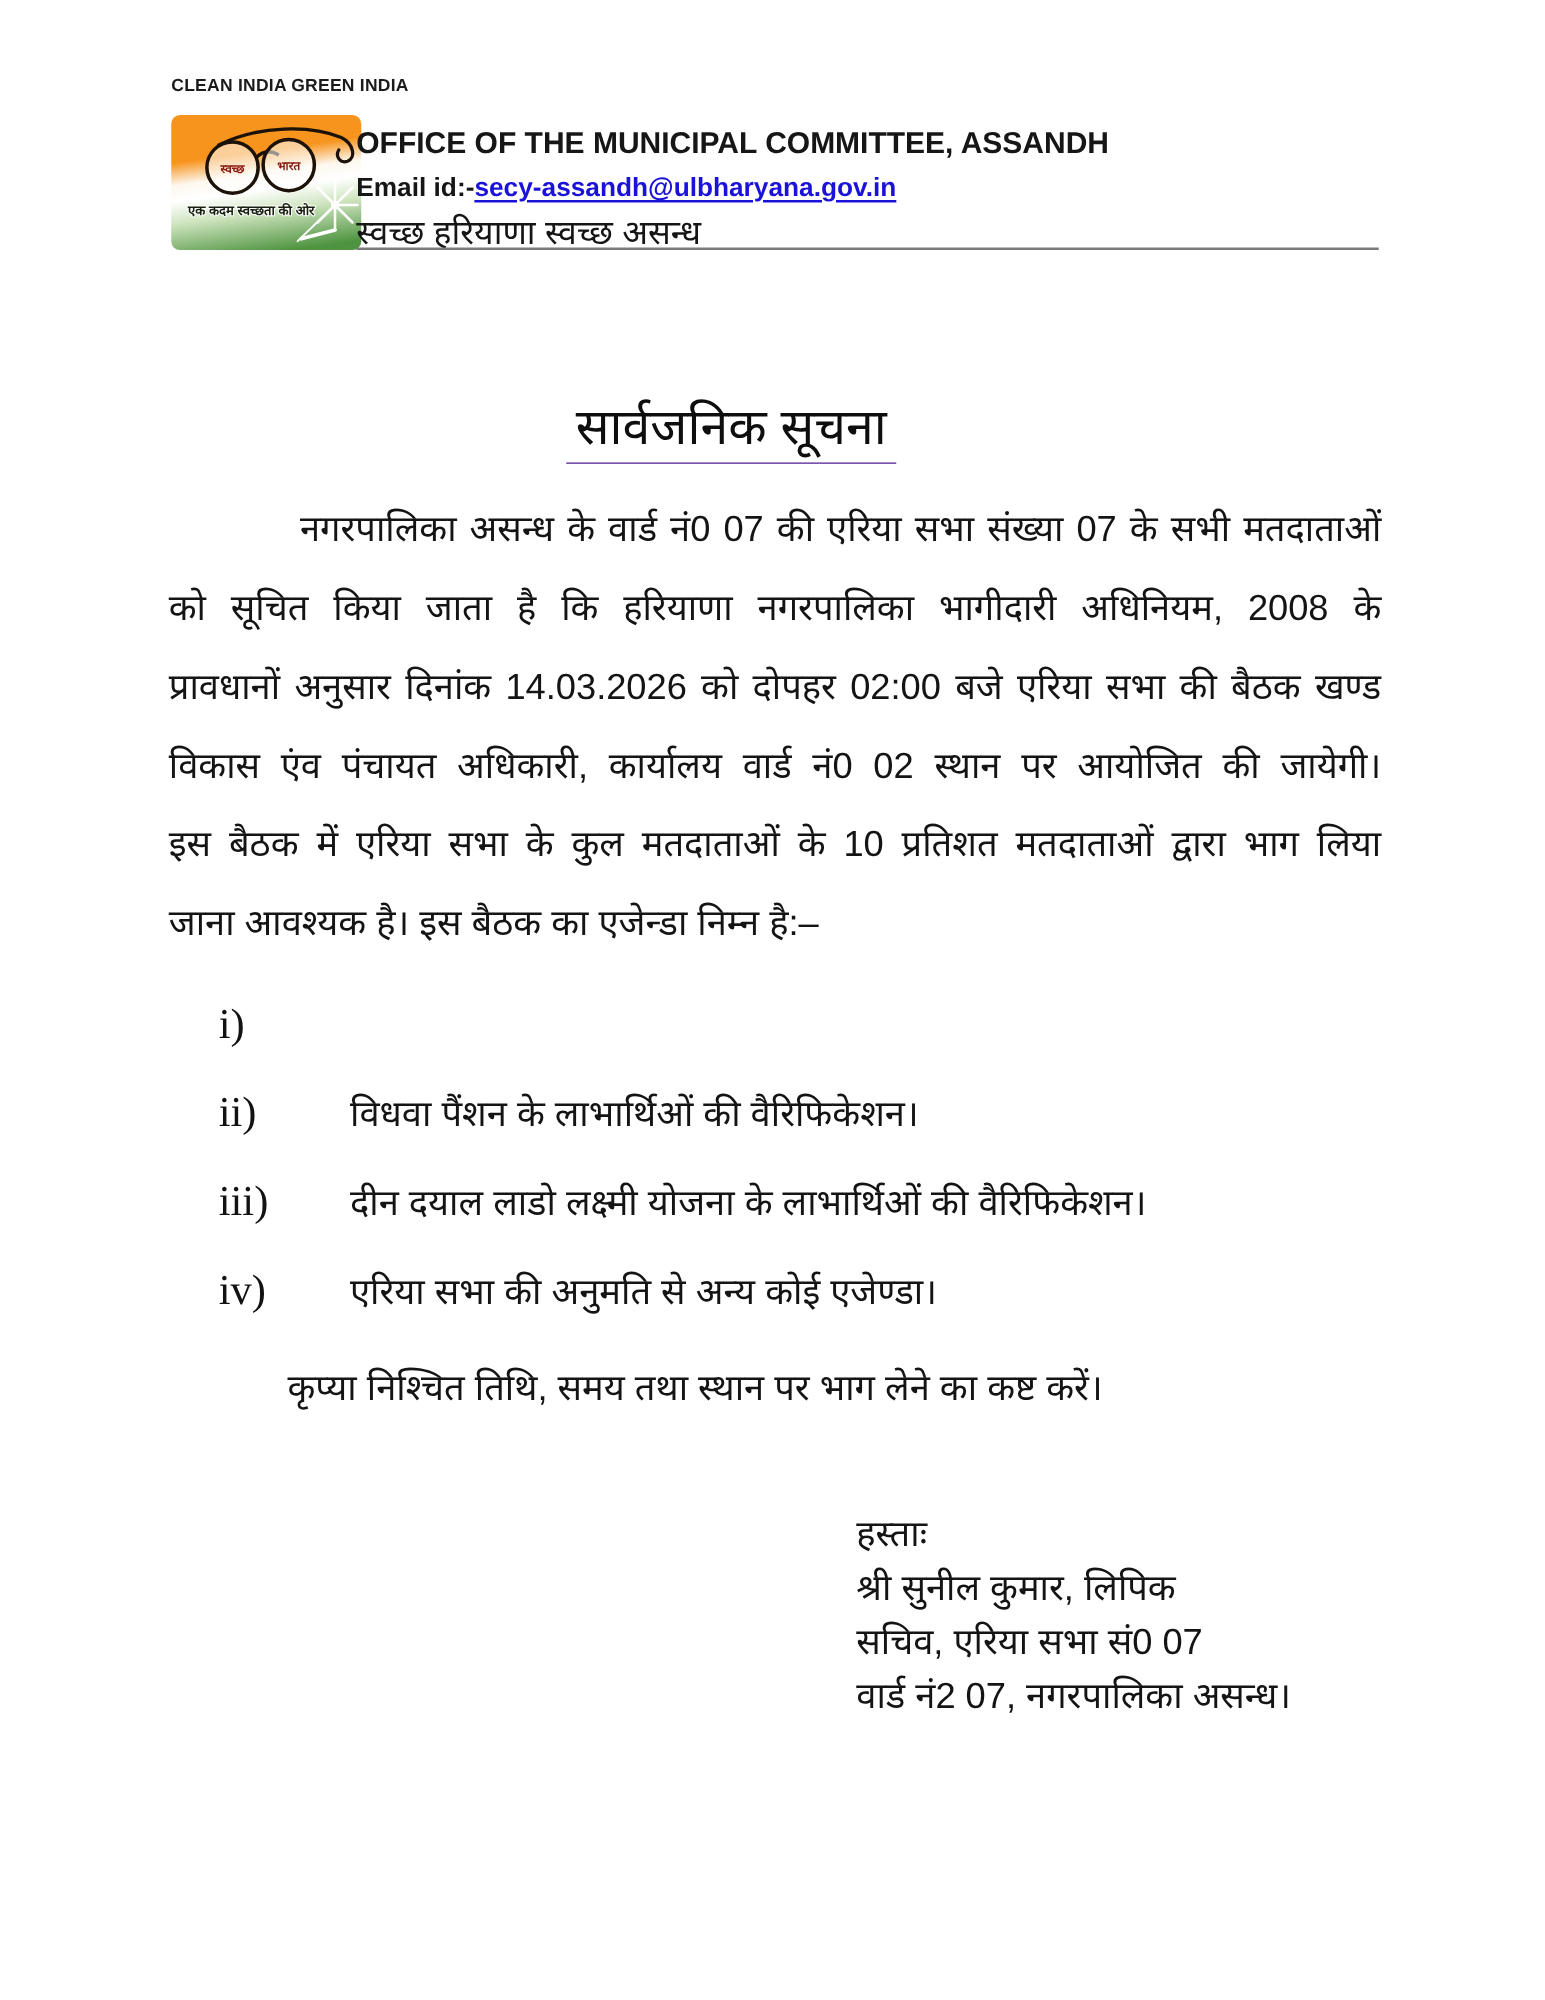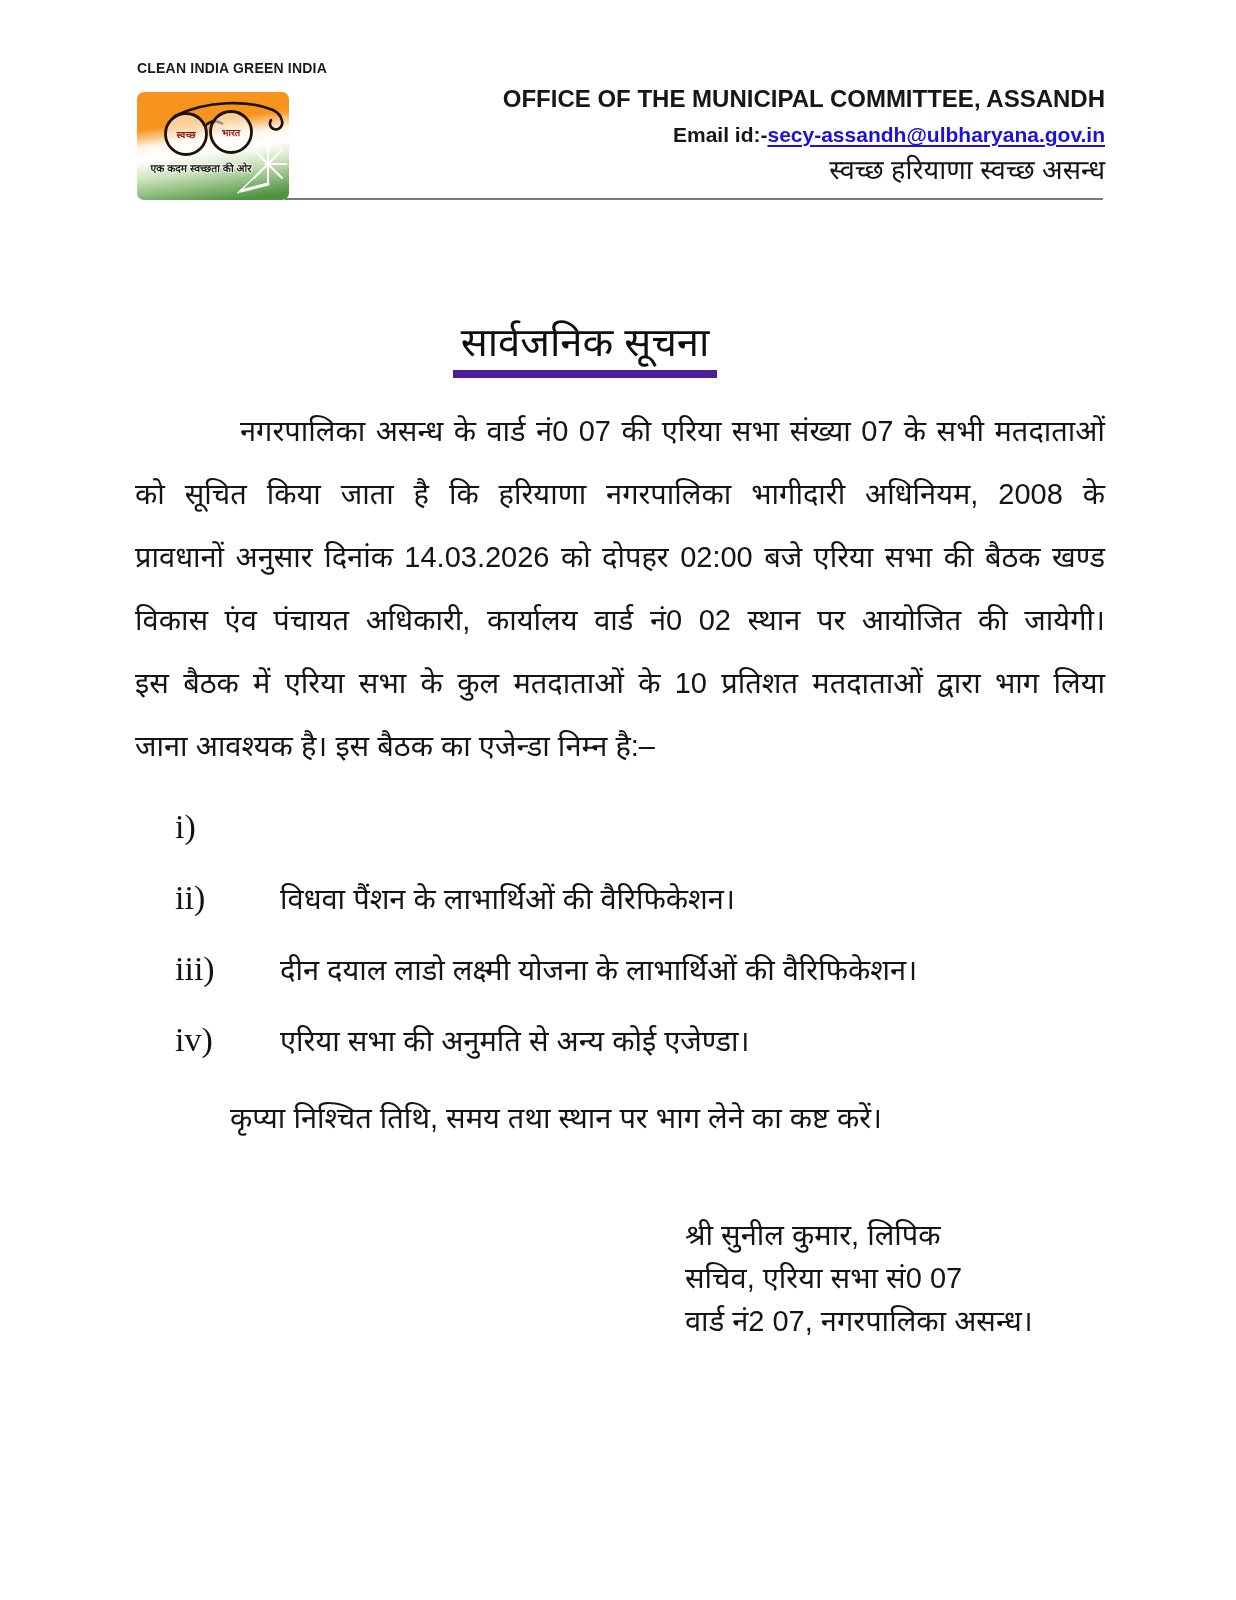--- a/index.html
+++ b/index.html
@@ -20,39 +20,39 @@
   .logo-box{
     position:absolute;left:137px;top:92px;width:152px;height:108px;
     border-radius:7px;overflow:hidden;
     background:linear-gradient(172deg,
       var(--saffron,#F7941E) 0%, var(--saffron,#F7941E) 30%,
       #fdf8ef 44%, #ffffff 54%,
       #cfe4bf 68%, var(--logo-green,#4E9440) 94%);
   }
   .logo-box svg{position:absolute;inset:0;}
   .header-text{
-    position:absolute;left:285px;top:84px;width:820px;text-align:right;
+    position:absolute;left:285px;top:100px;width:820px;text-align:left;
   }
   .office-title{font-size:24px;font-weight:bold;color:#161616;line-height:30px;}
   .email-line{font-size:21px;font-weight:bold;margin-top:8px;color:#161616;line-height:26px;}
   .email-line a{
     color:var(--email-blue,#1A12D9);
     text-decoration:underline;text-underline-offset:3px;text-decoration-thickness:2px;
     cursor:pointer;
   }
   .hindi-tagline{font-size:27px;margin-top:6px;color:#151515;line-height:32px;}
   .header-rule{
     position:absolute;left:285px;top:198px;width:818px;height:2px;
     background:var(--rule-gray,#7a7a7a);
   }
   
   .notice-title-wrap{text-align:center;margin:70px 66px 0 0;}
   .notice-title{
     display:inline-block;font-size:40px;font-weight:500;color:#0e0e0e;
-    line-height:48px;padding:0 8px 4px 8px;border-bottom:8px solid #4c1d95;
+    line-height:48px;padding:0 8px 4px 8px;border-bottom:1px solid #4c1d95;
   }
   .body-col{margin-left:135px;width:970px;font-size:29px;color:#141414;}
   .pline{height:63px;line-height:63px;white-space:nowrap;}
   .pline.stretch{white-space:normal;text-align:justify;text-align-last:justify;}
   .para1{margin-top:22px;}
   .para1 .pline:first-child{padding-left:105px;}
   .para2 .pline:first-child{padding-left:95px;}
   .agenda{margin-top:24px;}
   .agenda-item{display:flex;align-items:baseline;height:50px;line-height:50px;margin-bottom:21px;padding-left:40px;}
   .agenda-marker{
@@ -146,18 +146,19 @@
       </div>
     </div>
 
     <div class="para2">
       <div class="pline">कृप्या निश्चित तिथि, समय तथा स्थान पर भाग लेने का कष्ट करें।</div>
     </div>
 
   </div>
 
   <div class="signature">
+    <div>हस्ताः</div>
     <div>श्री सुनील कुमार, लिपिक</div>
     <div>सचिव, एरिया सभा सं0 07</div>
     <div>वार्ड नं2 07, नगरपालिका असन्ध।</div>
   </div>
 
 </div>
 
 </body></html>

